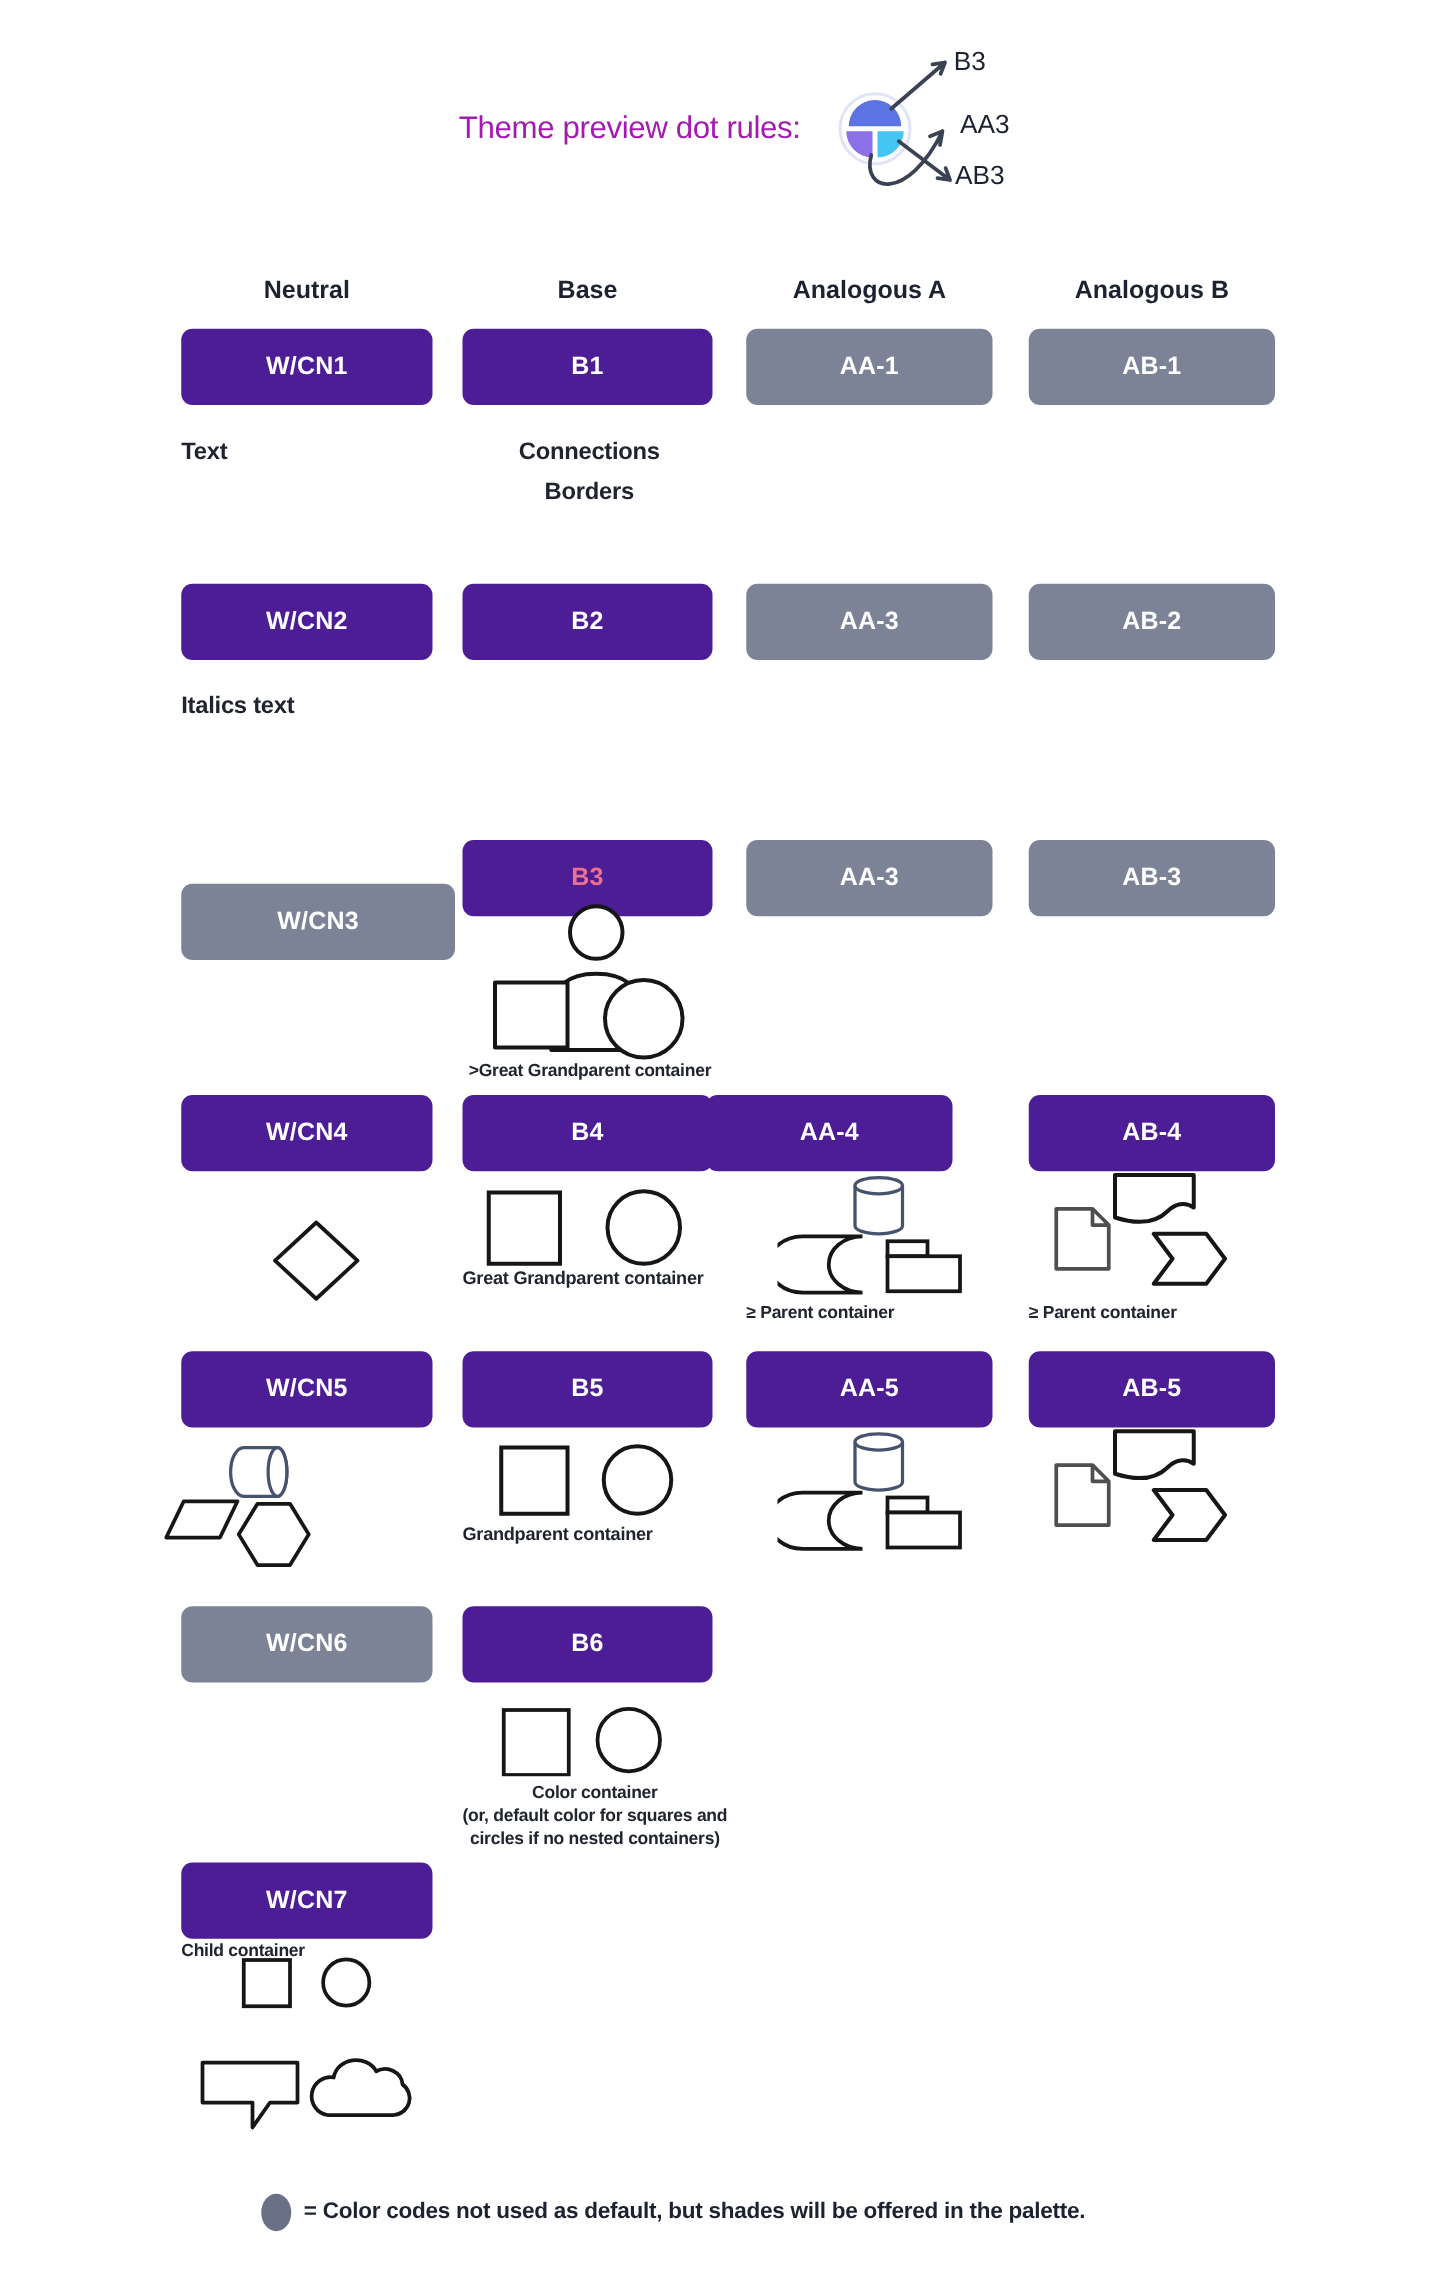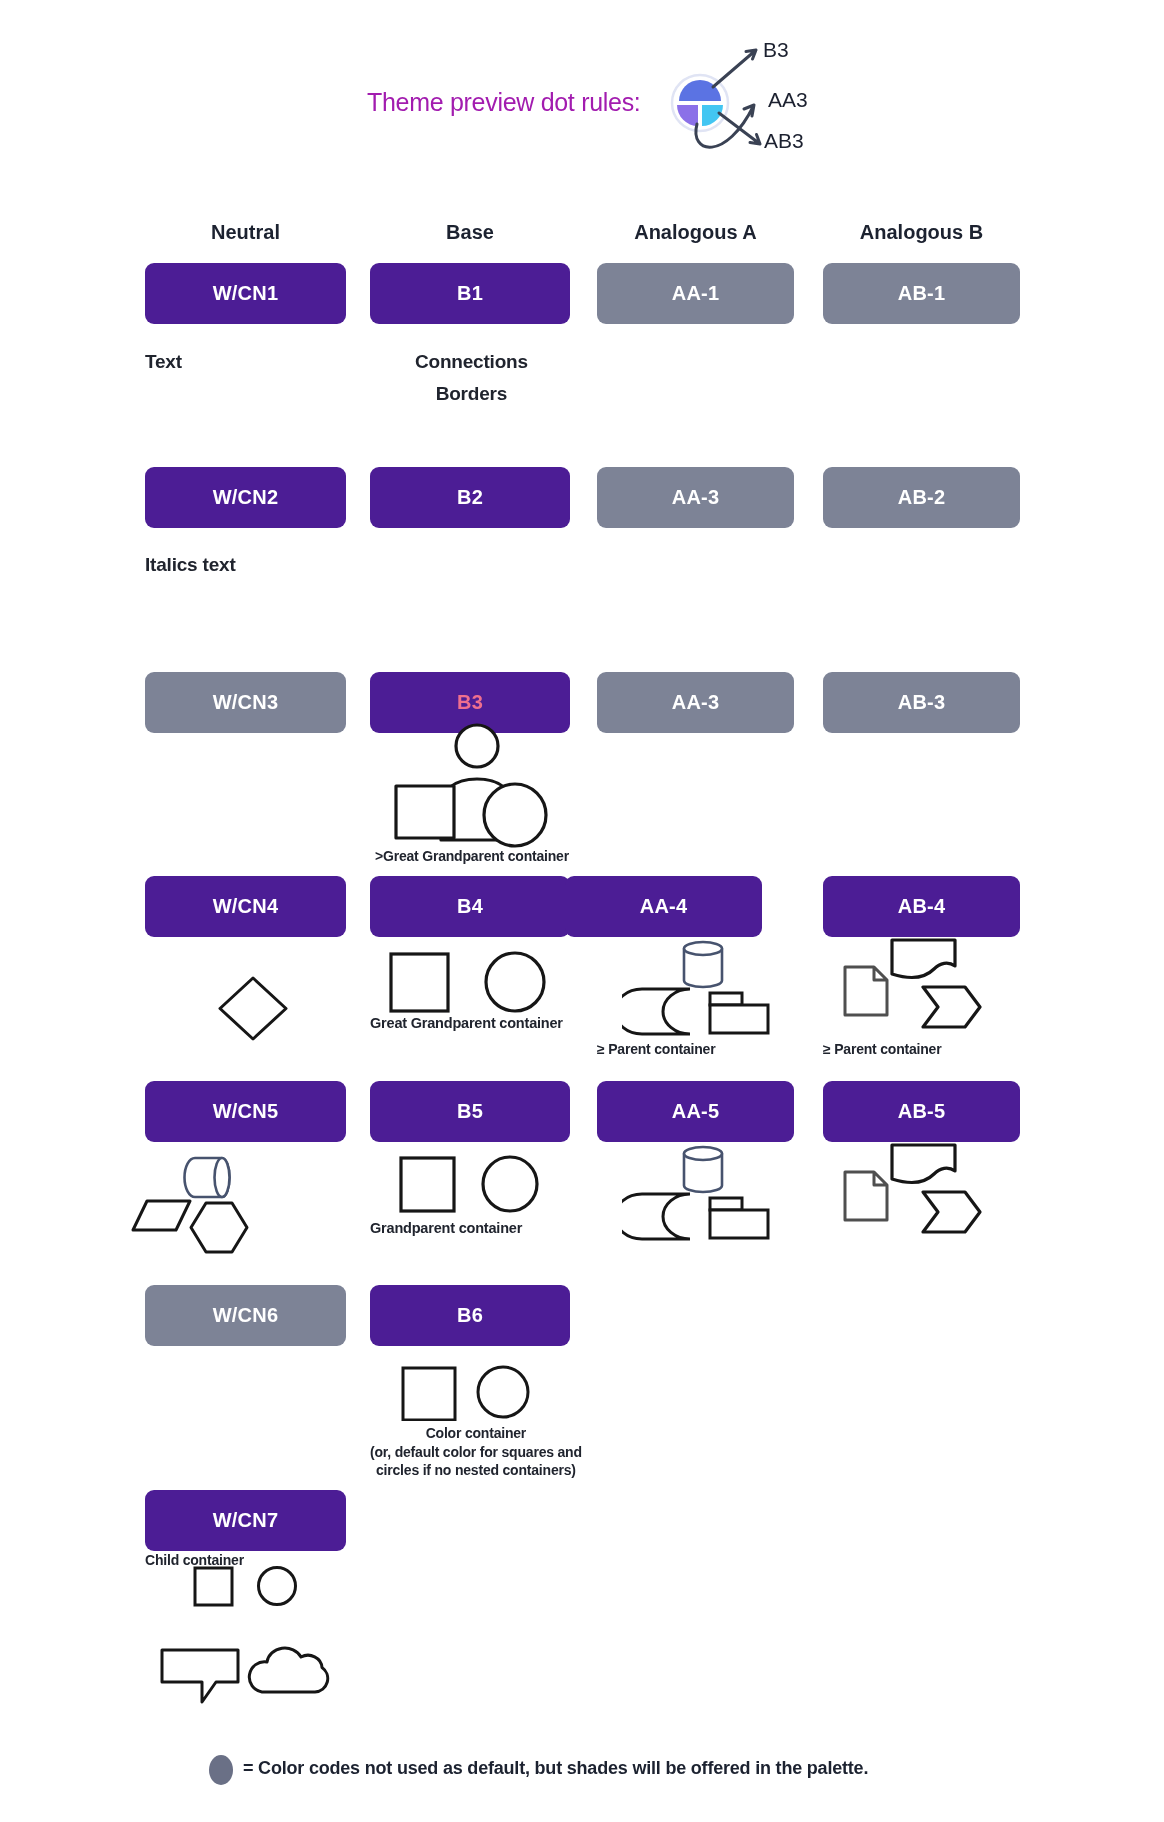--- a/index.html
+++ b/index.html
@@ -58,21 +58,21 @@
     <span style="display:block">Connections</span>
     <span style="display:block">Borders</span>
   </div>
 
   <div class="box dark" style="left:145px;top:467px;width:201px">W/CN2</div>
   <div class="box dark" style="left:370px;top:467px;width:200px">B2</div>
   <div class="box gray" style="left:597px;top:467px;width:197px">AA-3</div>
   <div class="box gray" style="left:823px;top:467px;width:197px">AB-2</div>
   <div class="cap big tc" style="left:145px;top:549px;width:201px">Italics text</div>
 
-  <div class="box gray" style="left:145px;top:672px;width:201px">W/CN3</div>
+  <div class="box gray" style="left:145px;top:707px;width:219px">W/CN3</div>
   <div class="box dark pinktext" style="left:370px;top:672px;width:200px">B3</div>
   <div class="box gray" style="left:597px;top:672px;width:197px">AA-3</div>
   <div class="box gray" style="left:823px;top:672px;width:197px">AB-3</div>
 
   <svg class="abs" style="left:385px;top:722px" width="170" height="130" viewBox="0 0 170 130">
     <g fill="#ffffff" stroke="#161616" stroke-width="3.2" stroke-linejoin="round">
       <path d="M 56,118 V 90 C 56,66 71,57 92,57 C 113,57 128,66 128,90 V 118 Z"></path>
       <circle cx="92" cy="24" r="21"></circle>
       <rect x="11" y="64" width="58" height="52"></rect>
       <circle cx="130" cy="93" r="31"></circle>

